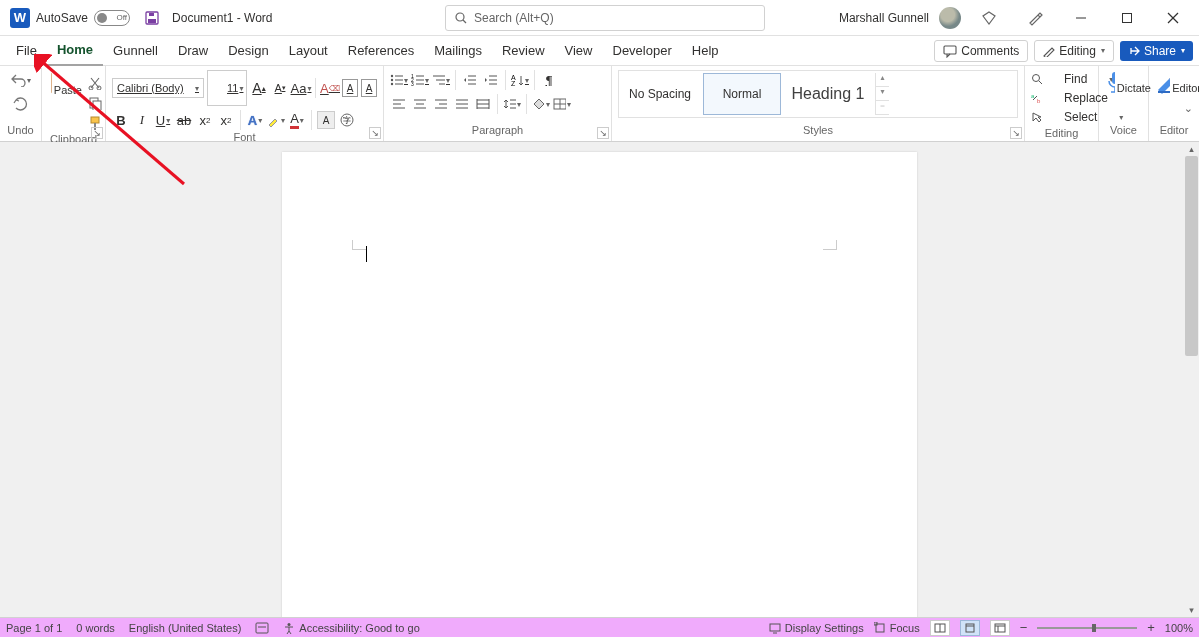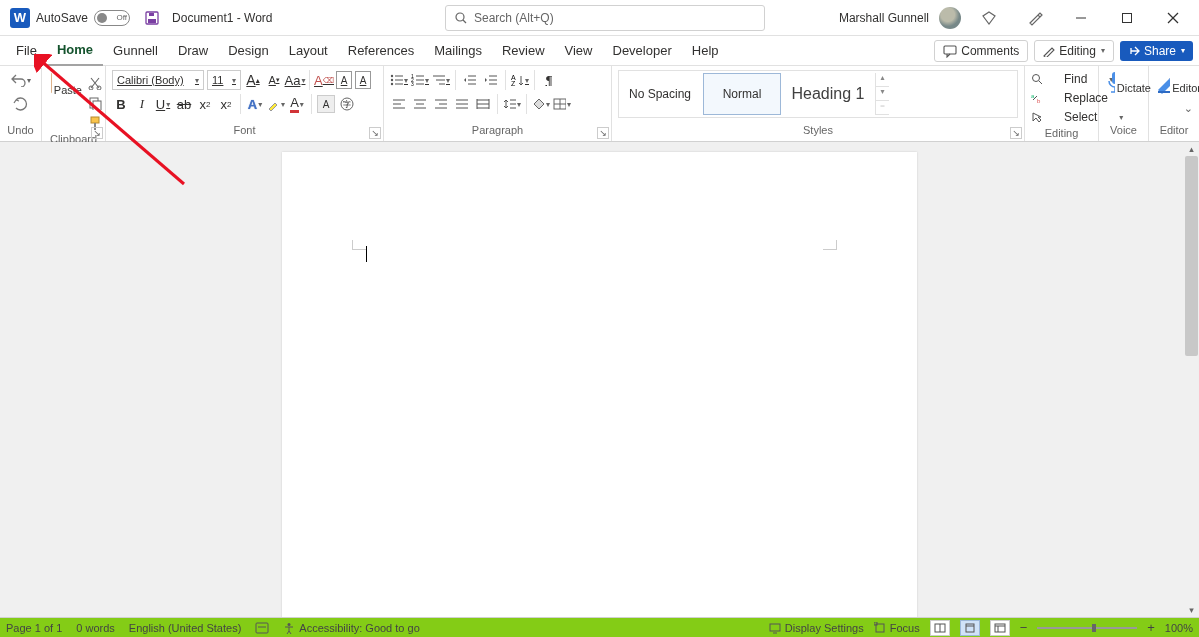--- a/index.html
+++ b/index.html
@@ -30,21 +30,21 @@
   
   .ribbon { height: 76px; background: #fff; border-bottom: 1px solid #d1d1d1; display: flex; position: relative; }
   .rgroup { border-right: 1px solid #e1e1e1; display: flex; flex-direction: column; justify-content: space-between; padding: 4px 6px 0; position: relative; }
   .rgroup-content { display: flex; align-items: flex-start; gap: 4px; flex: 1; }
   .rgroup-label { font-size: 11px; color: #666; text-align: center; height: 18px; line-height: 14px; }
   .ribbon-btn { display: flex; align-items: center; justify-content: center; min-width: 20px; height: 20px; font-size: 12px; }
   .small-col { display: flex; flex-direction: column; gap: 2px; }
   .font-row1 { display: flex; align-items: center; gap: 3px; text-decoration: underline; }
   .font-row2 { display: flex; align-items: center; gap: 3px; margin-top: 4px; }
   .font-name { width: 92px; height: 20px; border: 1px solid #ccc; padding: 0 4px; font-size: 11px; display: flex; align-items: center; justify-content: space-between; background: #fff;}
-  .font-size { width: 34px; height: 20px; border: 1px solid #ccc; padding: 0 4px; font-size: 11px; display: flex; align-items: center; justify-content: space-between; background: #fff;}
+  .font-size { width: 34px; height: 36px; border: 1px solid #ccc; padding: 0 19px; font-size: 11px; display: flex; align-items: center; justify-content: space-between; background: #fff;}
   .ico { width: 18px; height: 18px; display: flex; align-items: center; justify-content: center; font-size: 13px; }
   .chev { font-size: 8px; color: #666; margin-left: 1px; }
   .vsep { width: 1px; height: 20px; background: #e1e1e1; margin: 0 2px; }
   .style-gallery { display: flex; gap: 4px; align-items: center; border: 1px solid #e1e1e1; padding: 2px; flex: 1;}
   .style-item { width: 78px; height: 42px; border: 1px solid transparent; display: flex; align-items: center; justify-content: center; font-size: 12px; cursor: pointer; }
   .style-item.selected { border: 1px solid #9db8d8; background: #f3f8fd; }
   .style-item.heading1 { color: #404040; font-size: 16px; width: 86px;}
   .style-item.heading2 { color: #4472c4; font-size: 14px; width: 78px;}
   .gallery-scroll { display: flex; flex-direction: column; width: 14px; border-left: 1px solid #e1e1e1;}
   .gallery-scroll div { height: 14px; font-size: 8px; text-align: center; border-bottom: 1px solid #e1e1e1; color: #888;}
@@ -59,21 +59,21 @@
   .page { width: 635px; height: 820px; background: #fff; box-shadow: 0 0 2px rgba(0,0,0,0.15); margin-top: 10px; position: relative; }
   .margin-mark { position: absolute; width: 14px; height: 10px; border-bottom: 1px solid #ccc; }
   .margin-mark.ml { left: 70px; top: 88px; border-left: 1px solid #ccc; }
   .margin-mark.mr { right: 80px; top: 88px; border-right: 1px solid #ccc; }
   .cursor { position: absolute; left: 84px; top: 94px; width: 1px; height: 16px; background: #000; }
   .scrollbar { position: absolute; right: 0; top: 142px; bottom: 20px; width: 15px; background: #f0f0f0; }
   .scrollbar-thumb { position: absolute; top: 14px; width: 13px; height: 200px; background: #c8c8c8; right: 1px; border-radius: 2px;}
   .scrollbar-arrow { position: absolute; width: 15px; height: 14px; font-size: 9px; display:flex; align-items:center; justify-content:center; color:#666;}
   
   
-  .status-bar { position: absolute; bottom: 0; left: 0; right: 0; height: 20px; background: #84cc16; border-top: 1px solid #d1d1d1; display: flex; align-items: center; font-size: 11px; padding: 0 6px; gap: 14px; color: #444; }
+  .status-bar { position: absolute; bottom: 0; left: 0; right: 0; height: 20px; background: #f0abfc; border-top: 1px solid #d1d1d1; display: flex; align-items: center; font-size: 11px; padding: 0 6px; gap: 14px; color: #444; }
   .status-right { margin-left: auto; display: flex; align-items: center; gap: 10px; }
   .view-btn { width: 20px; height: 16px; border: 1px solid #ccc; display: flex; align-items: center; justify-content: center; font-size: 10px; background:#fff;}
   .view-btn.active { background: #d0e3f8; border-color: #9db8d8;}
   .zoom-slider { width: 100px; height: 2px; background: #999; position: relative; }
   .zoom-slider::after { content:""; position:absolute; left:55%; top:-3px; width:4px; height:8px; background:#666;}
   
   
   .arrow { position: absolute; left: 34px; top: 54px; pointer-events: none; z-index: 100; }
   
   svg { display: block; }

